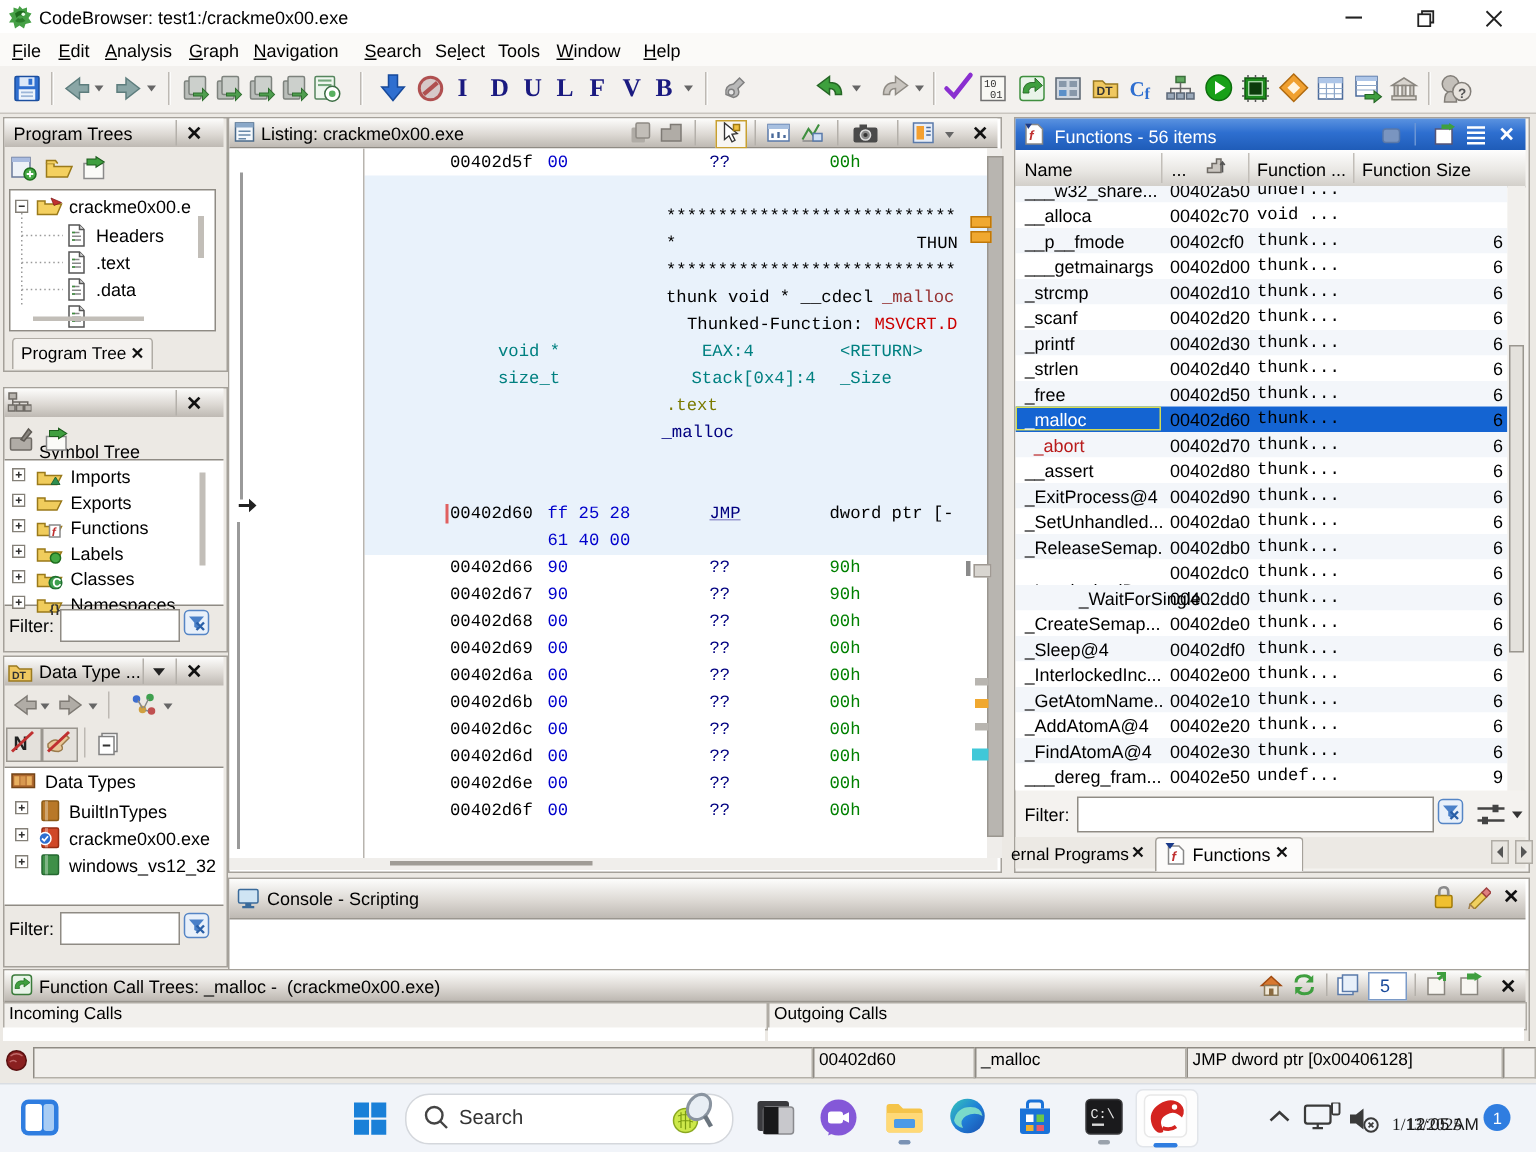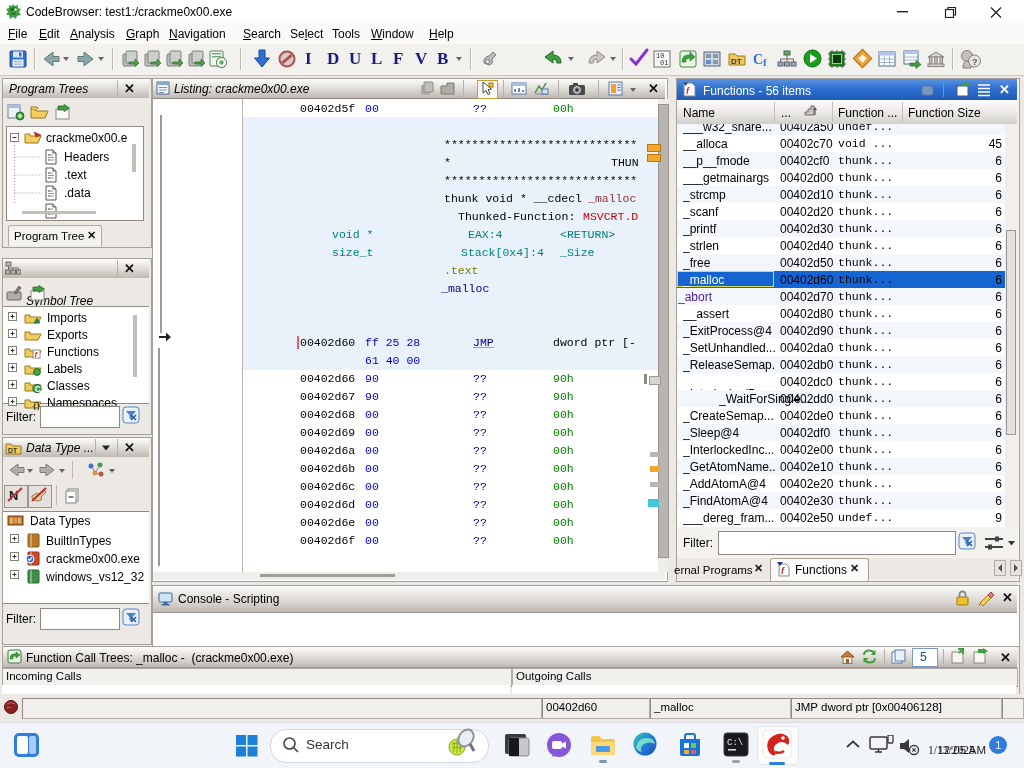--- a/index.html
+++ b/index.html
@@ -1,18 +1,18 @@
 <!DOCTYPE html>
 <html><head><meta charset="utf-8">
 <style>
 html,body{margin:0;padding:0;width:1024px;height:768px;overflow:hidden;}
 body{font-family:"Liberation Sans",sans-serif;background:#ece9e4;position:relative;}
 .t{position:absolute;white-space:pre;}
 .m{position:absolute;white-space:pre;font-family:"Liberation Mono",monospace;font-size:11.5px;}
-.hdrtxt{position:absolute;font-size:12px;color:#000;font-style:italic;}
+.hdrtxt{position:absolute;font-size:12px;color:#000;}
 .x{position:absolute;font-size:13px;font-weight:bold;color:#111;}
 </style></head><body>
 
 <div style="position:absolute;left:0;top:0;width:1024px;height:22px;background:#ffffff;"></div>
 <svg style="position:absolute;left:5px;top:3px;" width="17" height="17" viewBox="0 0 17 17">
 <path d="M8 1 L10 3 L13 2 L13 5 L16 6 L14 9 L16 12 L12 13 L11 16 L8 14 L5 16 L4 12 L1 12 L3 9 L1 6 L4 5 L4 2 L7 3 Z" fill="#46a046"></path>
 <path d="M5 6 Q8 3 12 5 L10 8 Q8 6 6 9 Z" fill="#1d6b1d"></path>
 <circle cx="10.5" cy="6.5" r="1.2" fill="#eaffea"></circle>
 <path d="M5 11 Q8 13 12 11 L10 9 Q8 10 7 9 Z" fill="#2a7d2a"></path>
   </svg>
@@ -612,21 +612,20 @@
 <div style="position:absolute;left:677px;top:124px;width:328px;height:403px;background:#fff;overflow:hidden;"></div>
 <div style="position:absolute;left:677px;top:124px;width:328px;height:403px;overflow:hidden;">
     <div style="position:absolute;left:0;top:-6px;width:328px;height:17px;background:#f3f6fa;"></div>
     <div style="position:absolute;left:6px;top:-4px;width:93px;overflow:hidden;font-size:12px;color:#000;white-space:pre;">___w32_share...</div>
     <div style="position:absolute;left:103px;top:-4px;font-size:12px;color:#000;white-space:pre;">00402a50</div>
     <div style="position:absolute;left:161px;top:-4px;font-family:'Liberation Mono',monospace;font-size:11.5px;color:#000;white-space:pre;">undef...</div>
     <div style="position:absolute;left:0;top:11px;width:328px;height:17px;background:#fff;"></div>
     <div style="position:absolute;left:6px;top:13px;width:93px;overflow:hidden;font-size:12px;color:#000;white-space:pre;">__alloca</div>
     <div style="position:absolute;left:103px;top:13px;font-size:12px;color:#000;white-space:pre;">00402c70</div>
     <div style="position:absolute;left:161px;top:13px;font-family:'Liberation Mono',monospace;font-size:11.5px;color:#000;white-space:pre;">void ...</div>
-    <div style="position:absolute;left:0px;top:13px;width:325px;text-align:right;font-size:12px;color:#000;">45</div>
     <div style="position:absolute;left:0;top:28px;width:328px;height:17px;background:#f3f6fa;"></div>
     <div style="position:absolute;left:6px;top:30px;width:93px;overflow:hidden;font-size:12px;color:#000;white-space:pre;">__p__fmode</div>
     <div style="position:absolute;left:103px;top:30px;font-size:12px;color:#000;white-space:pre;">00402cf0</div>
     <div style="position:absolute;left:161px;top:30px;font-family:'Liberation Mono',monospace;font-size:11.5px;color:#000;white-space:pre;">thunk...</div>
     <div style="position:absolute;left:0px;top:30px;width:325px;text-align:right;font-size:12px;color:#000;">6</div>
     <div style="position:absolute;left:0;top:45px;width:328px;height:17px;background:#fff;"></div>
     <div style="position:absolute;left:6px;top:47px;width:93px;overflow:hidden;font-size:12px;color:#000;white-space:pre;">___getmainargs</div>
     <div style="position:absolute;left:103px;top:47px;font-size:12px;color:#000;white-space:pre;">00402d00</div>
     <div style="position:absolute;left:161px;top:47px;font-family:'Liberation Mono',monospace;font-size:11.5px;color:#000;white-space:pre;">thunk...</div>
     <div style="position:absolute;left:0px;top:47px;width:325px;text-align:right;font-size:12px;color:#000;">6</div>
@@ -655,21 +654,21 @@
     <div style="position:absolute;left:103px;top:132px;font-size:12px;color:#000;white-space:pre;">00402d50</div>
     <div style="position:absolute;left:161px;top:132px;font-family:'Liberation Mono',monospace;font-size:11.5px;color:#000;white-space:pre;">thunk...</div>
     <div style="position:absolute;left:0px;top:132px;width:325px;text-align:right;font-size:12px;color:#000;">6</div>
     <div style="position:absolute;left:0;top:147px;width:328px;height:17px;background:#1464d2;"></div>
     <div style="position:absolute;left:0;top:147px;width:97px;height:16px;border:1.5px solid #d4dc52;box-sizing:border-box;"></div>
     <div style="position:absolute;left:6px;top:149px;width:93px;overflow:hidden;font-size:12px;color:#fff;white-space:pre;">_malloc</div>
     <div style="position:absolute;left:103px;top:149px;font-size:12px;color:#000;white-space:pre;">00402d60</div>
     <div style="position:absolute;left:161px;top:149px;font-family:'Liberation Mono',monospace;font-size:11.5px;color:#000;white-space:pre;">thunk...</div>
     <div style="position:absolute;left:0px;top:149px;width:325px;text-align:right;font-size:12px;color:#000;">6</div>
     <div style="position:absolute;left:0;top:164px;width:328px;height:17px;background:#f3f6fa;"></div>
-    <div style="position:absolute;left:1px;top:166px;width:93px;overflow:hidden;font-size:12px;color:#4c1d95;white-space:pre;">_abort</div>
+    <div style="position:absolute;left:12px;top:166px;width:93px;overflow:hidden;font-size:12px;color:#b91c1c;white-space:pre;">_abort</div>
     <div style="position:absolute;left:103px;top:166px;font-size:12px;color:#000;white-space:pre;">00402d70</div>
     <div style="position:absolute;left:161px;top:166px;font-family:'Liberation Mono',monospace;font-size:11.5px;color:#000;white-space:pre;">thunk...</div>
     <div style="position:absolute;left:0px;top:166px;width:325px;text-align:right;font-size:12px;color:#000;">6</div>
     <div style="position:absolute;left:0;top:181px;width:328px;height:17px;background:#fff;"></div>
     <div style="position:absolute;left:6px;top:183px;width:93px;overflow:hidden;font-size:12px;color:#000;white-space:pre;">__assert</div>
     <div style="position:absolute;left:103px;top:183px;font-size:12px;color:#000;white-space:pre;">00402d80</div>
     <div style="position:absolute;left:161px;top:183px;font-family:'Liberation Mono',monospace;font-size:11.5px;color:#000;white-space:pre;">thunk...</div>
     <div style="position:absolute;left:0px;top:183px;width:325px;text-align:right;font-size:12px;color:#000;">6</div>
     <div style="position:absolute;left:0;top:198px;width:328px;height:17px;background:#f3f6fa;"></div>
     <div style="position:absolute;left:6px;top:200px;width:93px;overflow:hidden;font-size:12px;color:#000;white-space:pre;">_ExitProcess@4</div>

